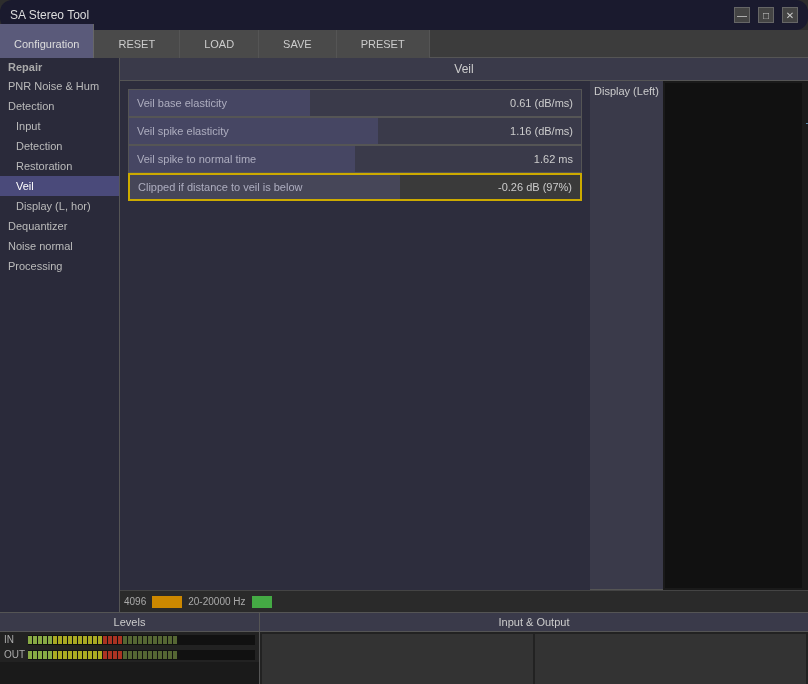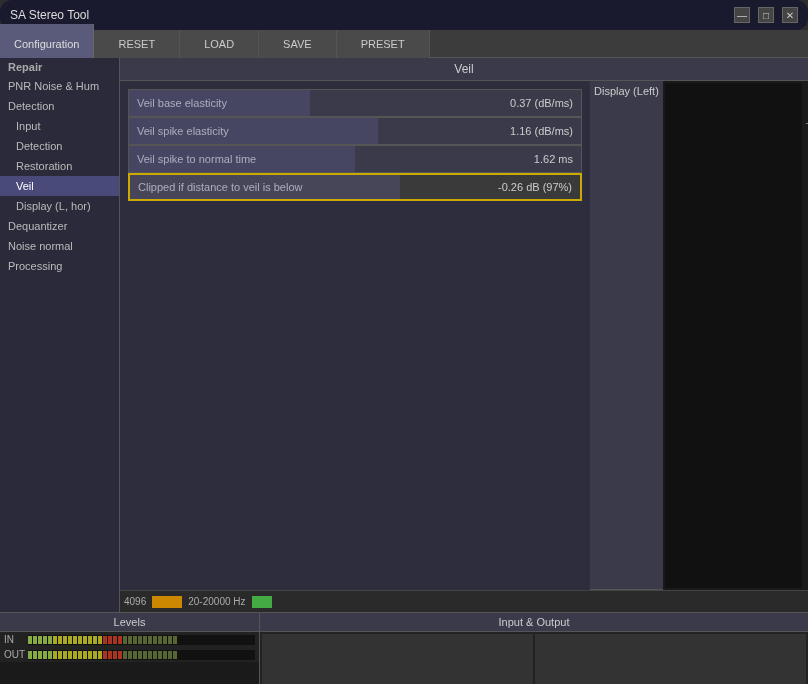--- a/index.html
+++ b/index.html
@@ -359,21 +359,21 @@
   </div>
 
   <div class="content-area">
     <div class="section-header">Veil</div>
     <div class="controls-display">
 
       <div class="controls-panel">
         <div class="slider-row">
           <div class="slider-bar" style="width:40%"></div>
           <span class="slider-label">Veil base elasticity</span>
-          <span class="slider-value">0.37 (dB/ms)</span>
+          <span class="slider-value">0.61 (dB/ms)</span>
         </div>
         <div class="slider-row">
           <div class="slider-bar" style="width:55%"></div>
           <span class="slider-label">Veil spike elasticity</span>
           <span class="slider-value">1.16 (dB/ms)</span>
         </div>
         <div class="slider-row">
           <div class="slider-bar" style="width:50%"></div>
           <span class="slider-label">Veil spike to normal time</span>
           <span class="slider-value">1.62 ms</span>

